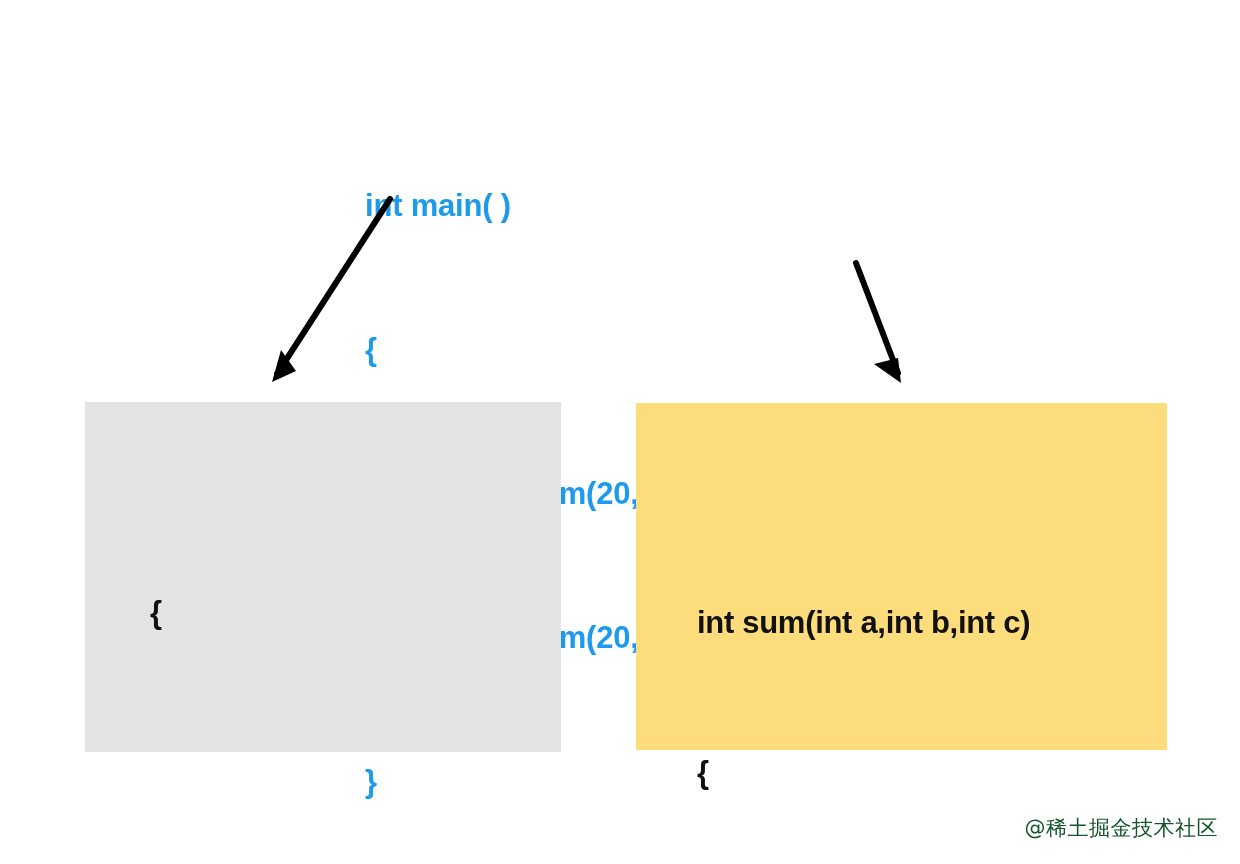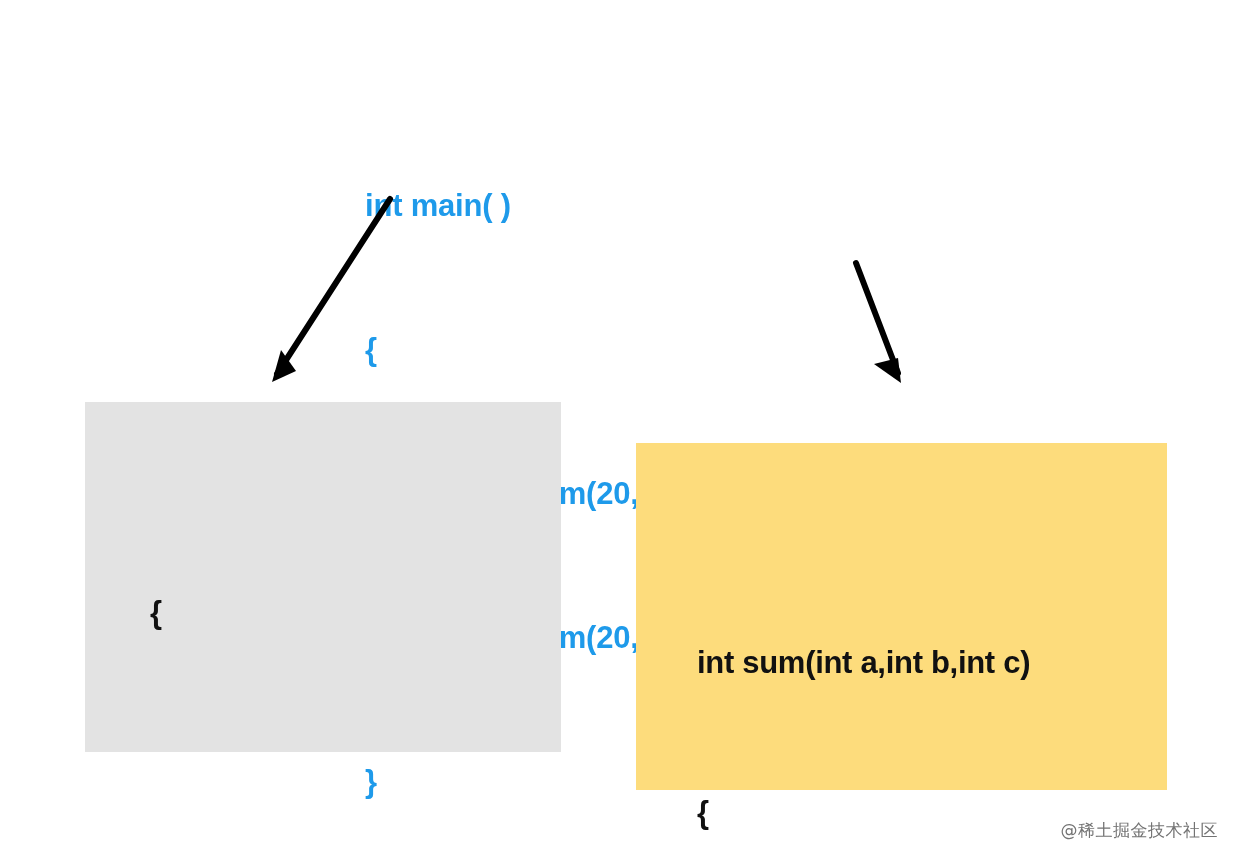--- a/index.html
+++ b/index.html
@@ -61,21 +61,20 @@
     width: 476px;
     height: 350px;
     background: #E3E3E3;
   }
   #box-right {
     left: 636px;
     top: 403px;
     width: 531px;
     height: 347px;
     background: #FDDC7C;
-    margin-top: 40px;
   }
   .fn-code {
     position: absolute;
     color: #111111;
     font-weight: bold;
     font-size: 31px;
     line-height: 50px;
     white-space: pre;
     letter-spacing: -0.3px;
   }
@@ -86,22 +85,22 @@
   #box-right .fn-code {
     left: 61px;
     top: 95px;
   }
 
   
   #watermark {
     position: absolute;
     right: 22px;
     bottom: 22px;
-    color: #737373;
-    font-size: 17px;
+    color: #14532d;
+    font-size: 21px;
     letter-spacing: 0.5px;
     white-space: nowrap;
     font-family: "DejaVu Sans", sans-serif;
   }
 </style>
 </head>
 <body>
 
 <div id="canvas">
 

